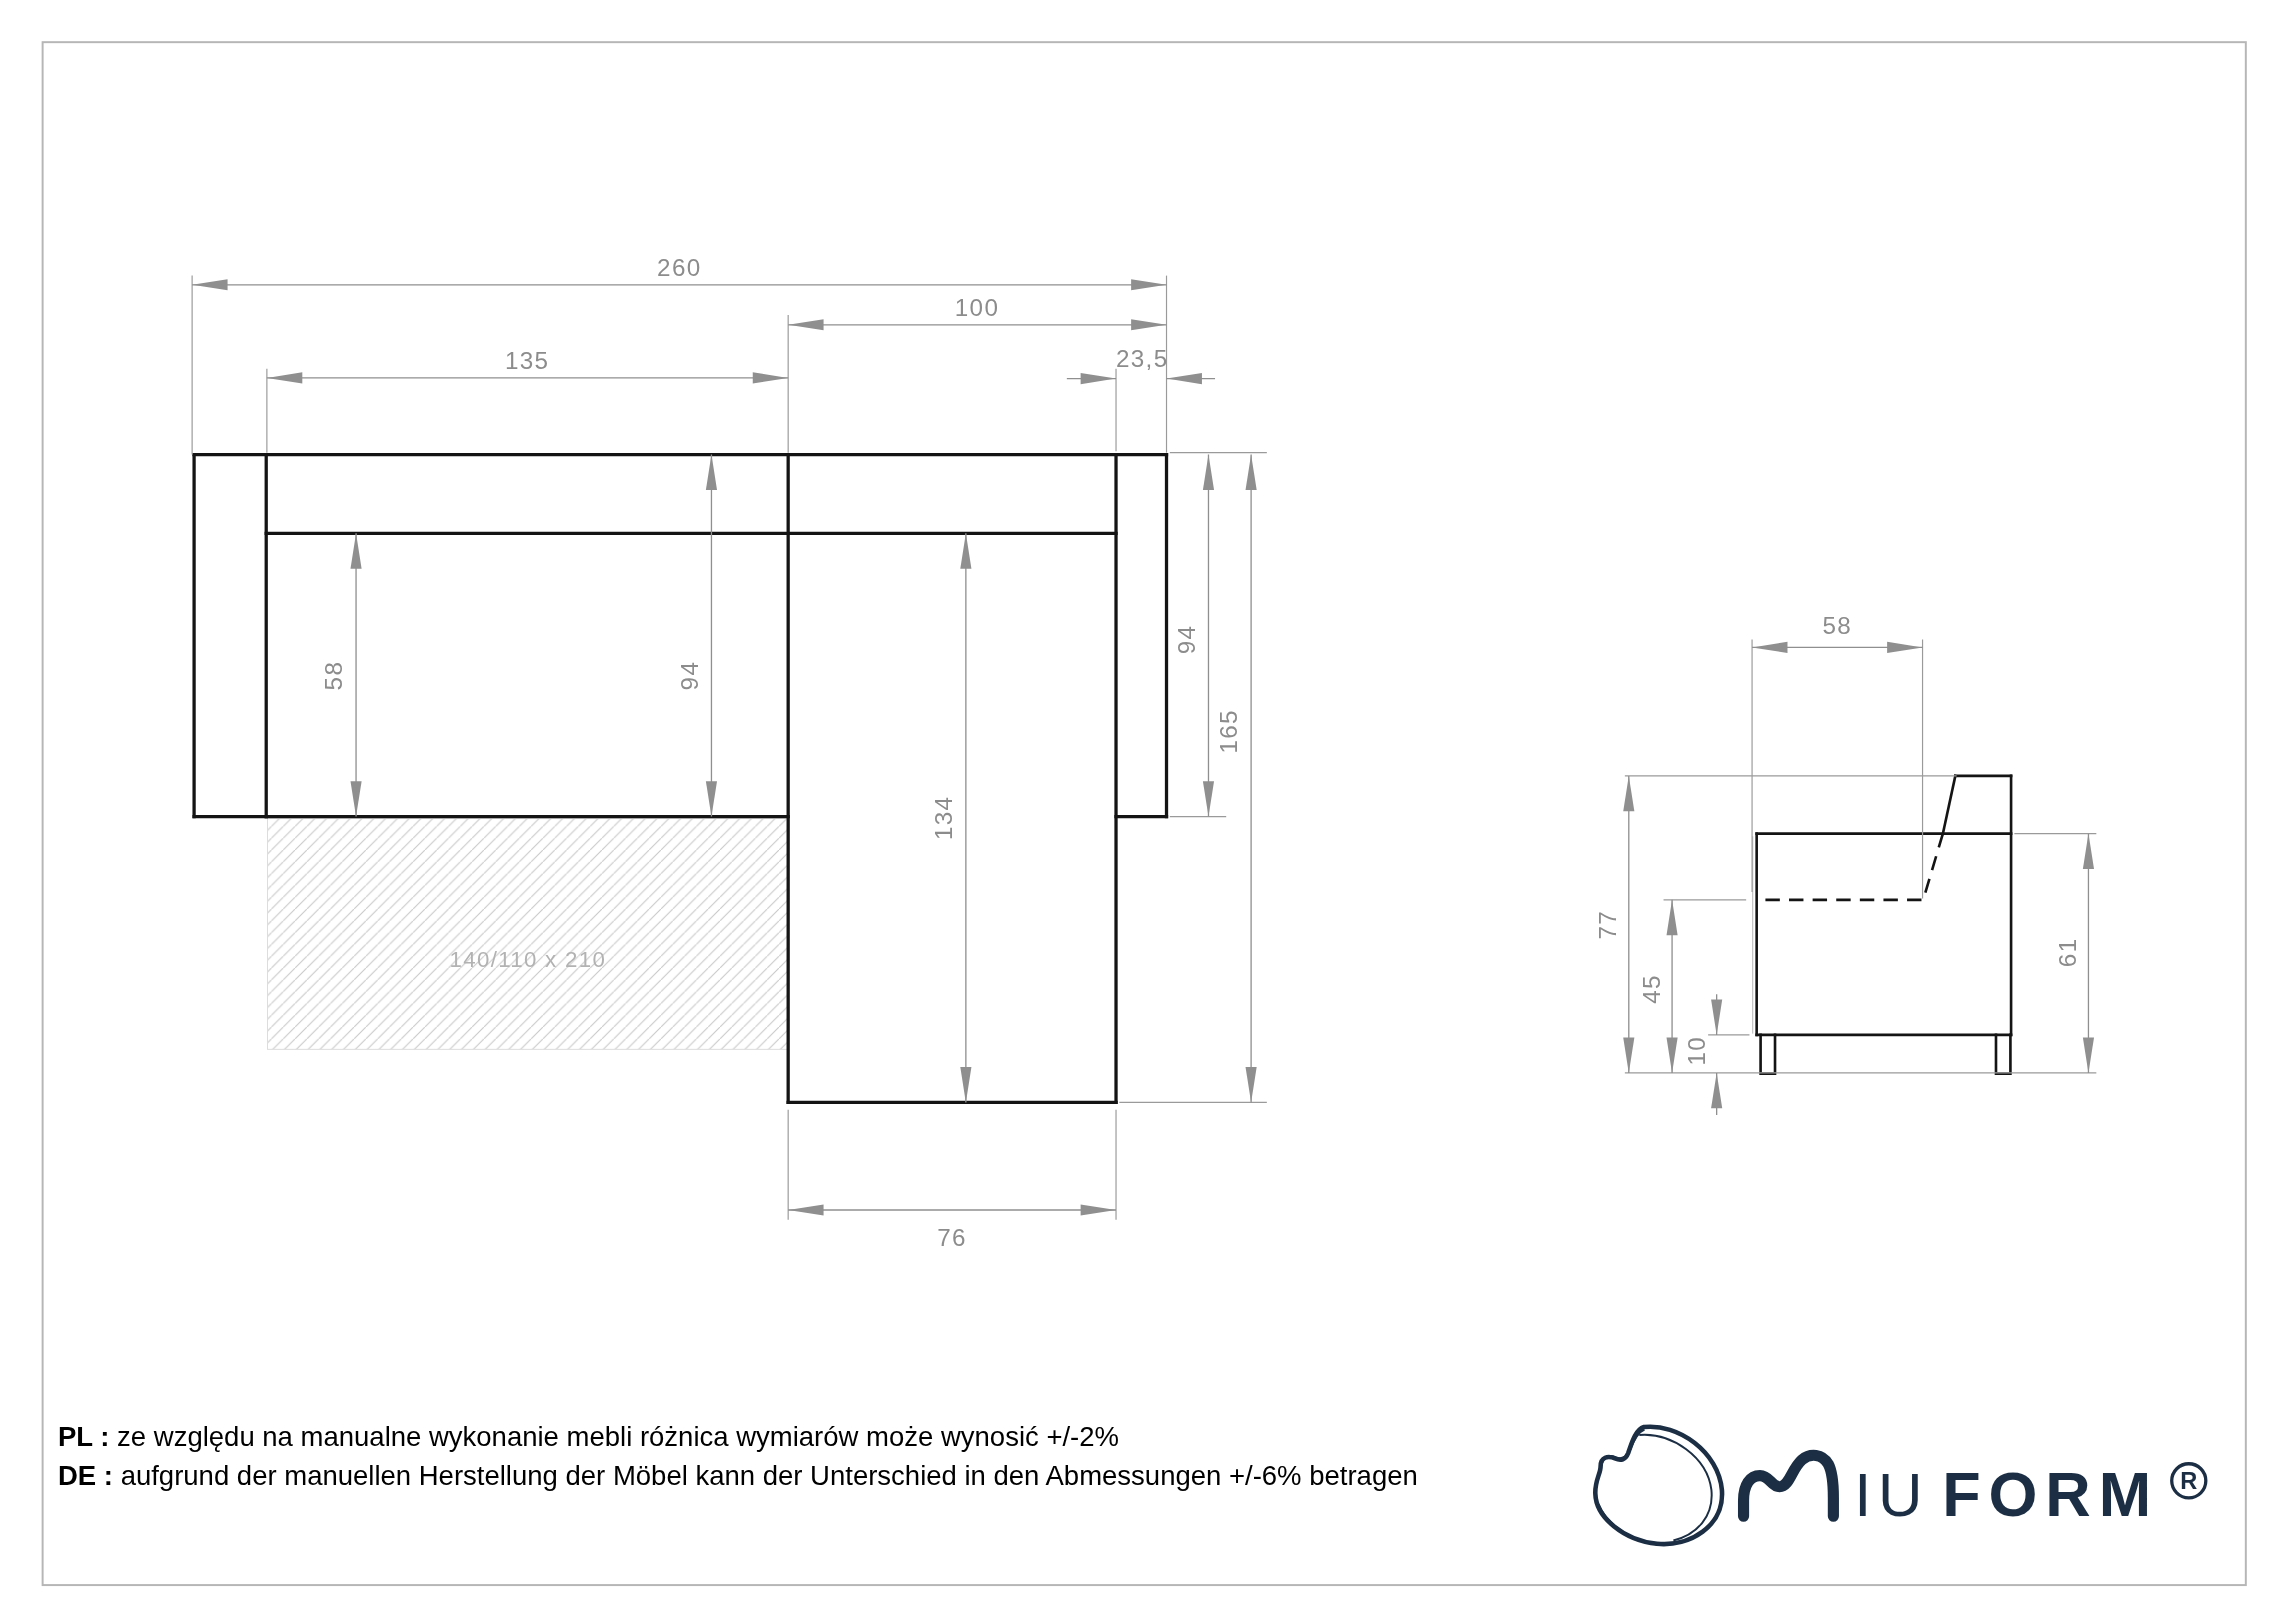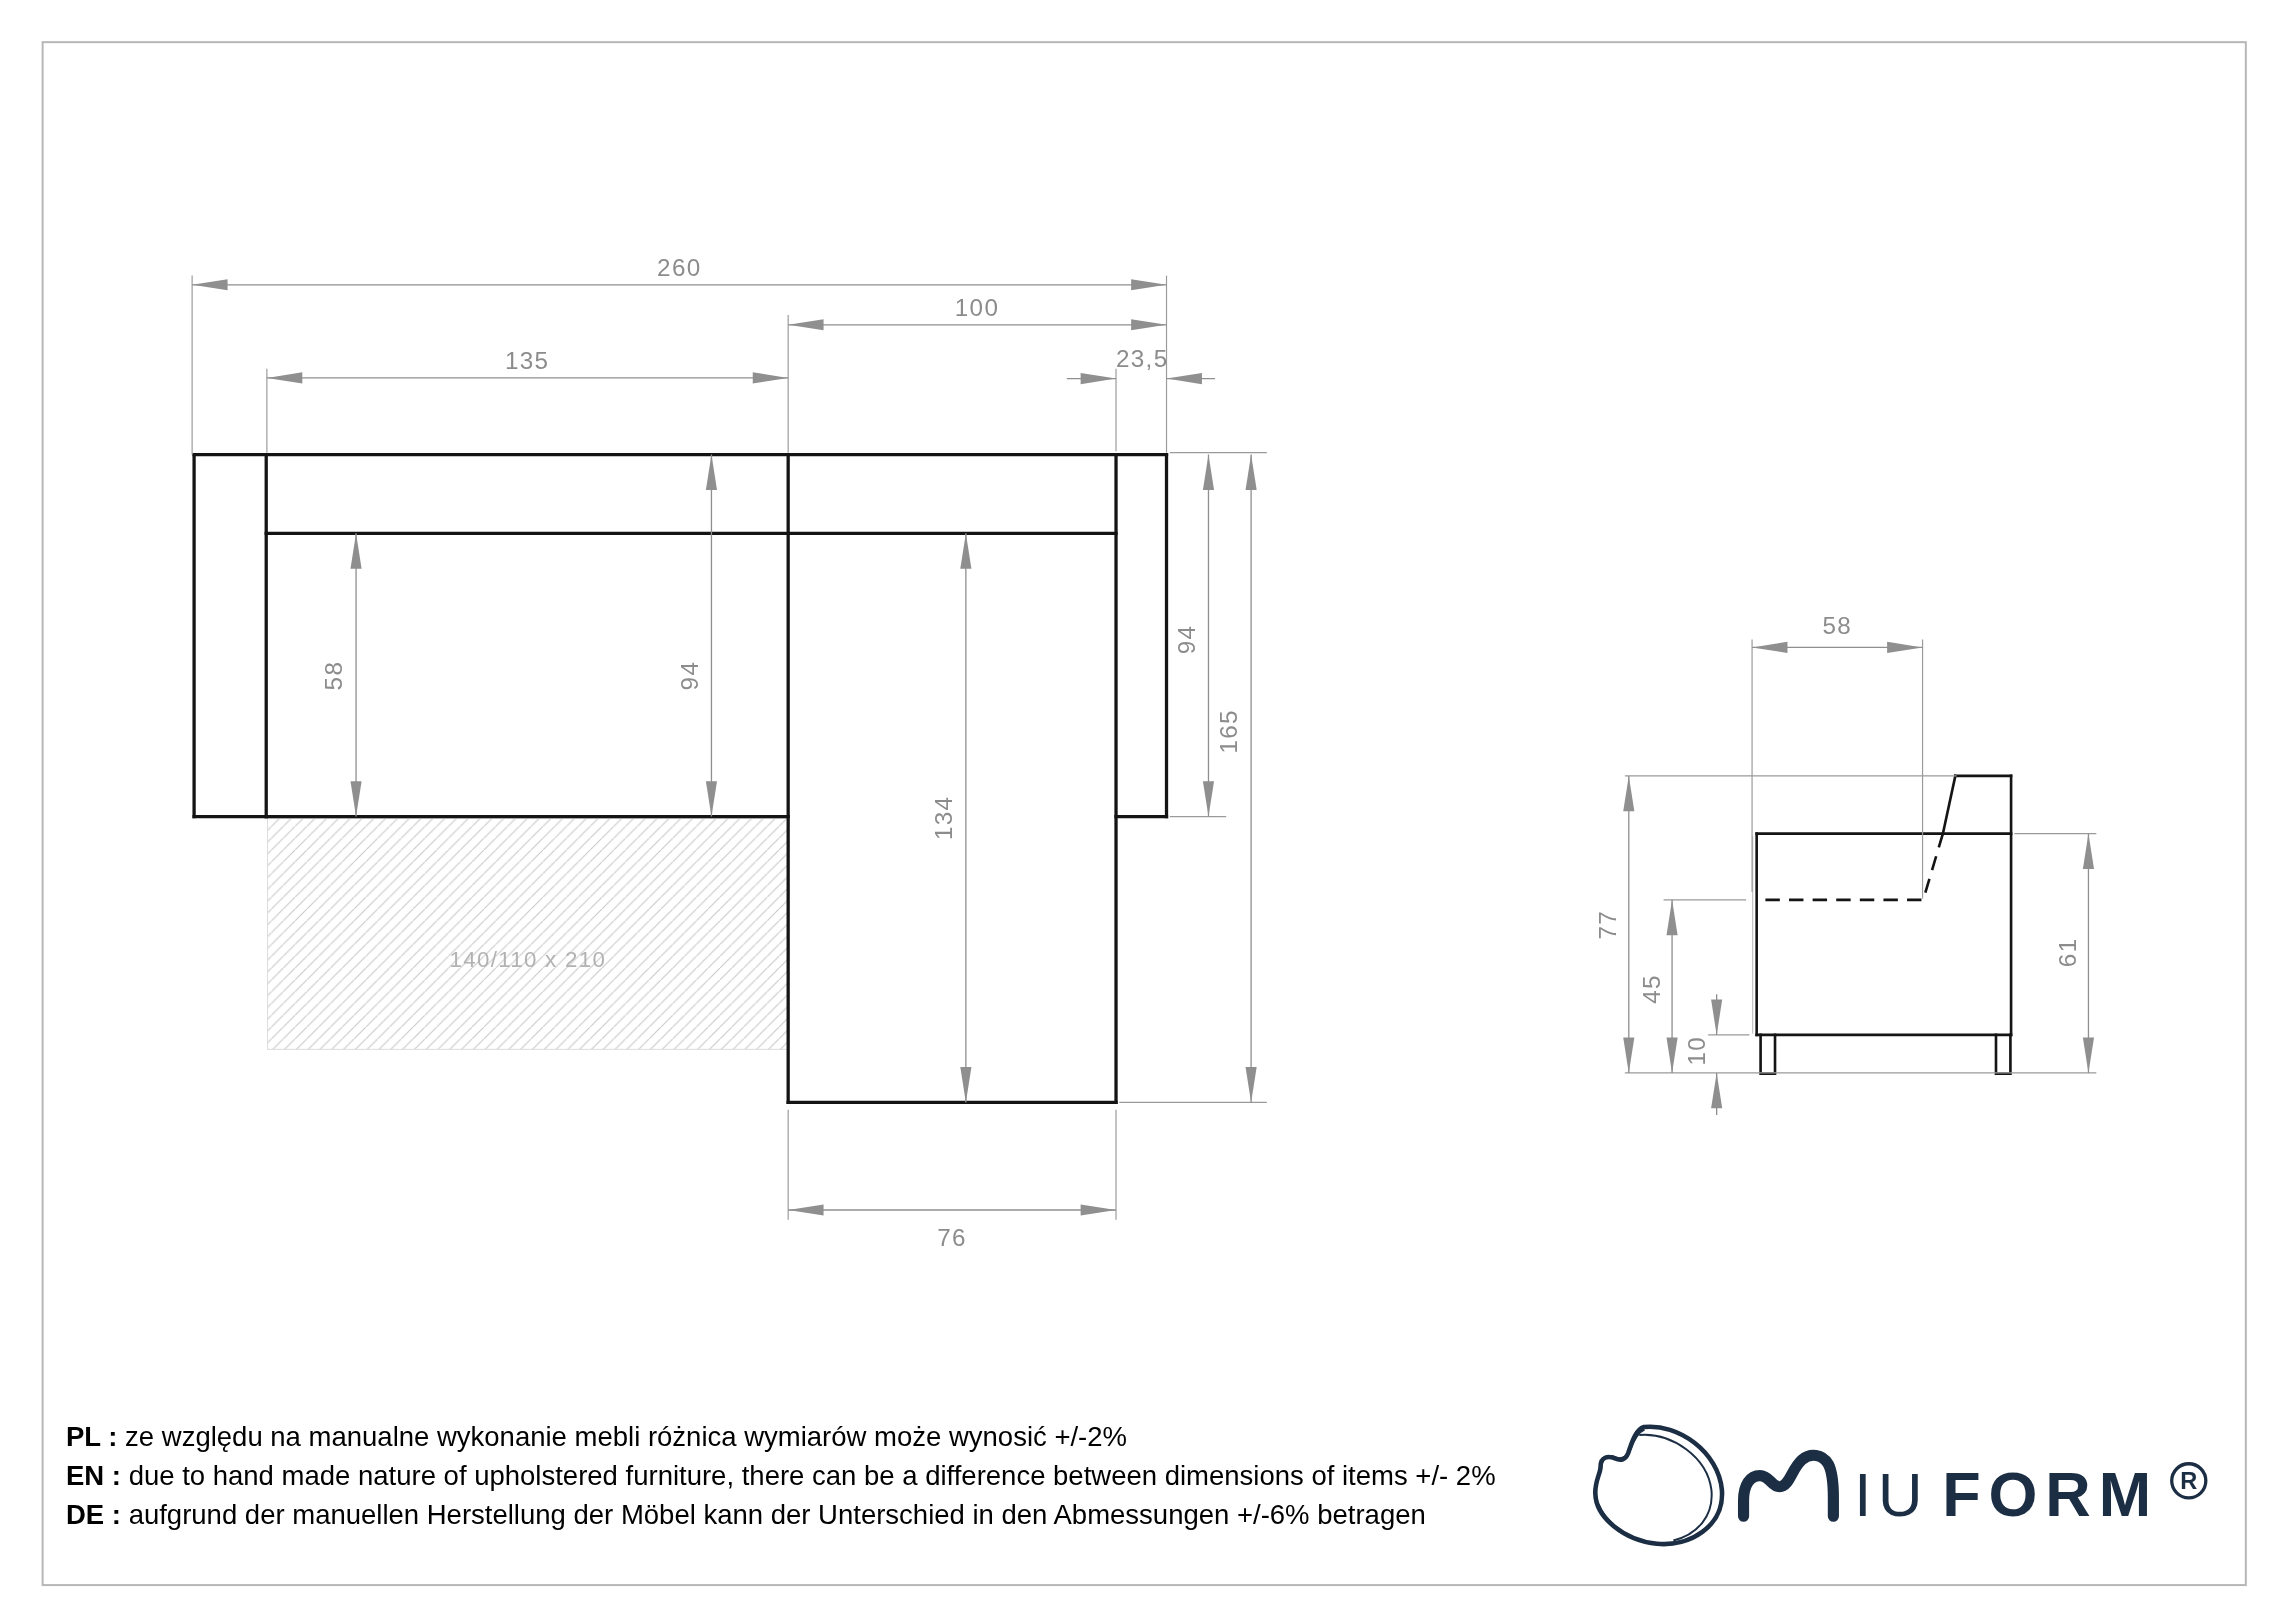--- a/index.html
+++ b/index.html
@@ -7,21 +7,21 @@
   svg{position:absolute;left:0;top:0;}
   .thick{stroke:#141414;stroke-width:5;fill:none;stroke-linecap:square;}
   .thick4{stroke:#141414;stroke-width:4;fill:none;stroke-linecap:square;}
   .dash{stroke:#141414;stroke-width:4;fill:none;stroke-dasharray:22 14;stroke-linecap:butt;}
   .dim{stroke:#8f8f8f;stroke-width:2;fill:none;}
   .ext{stroke:#9a9a9a;stroke-width:1.8;fill:none;}
   .ext-light{stroke:#b5b5b5;stroke-width:1.5;fill:none;}
   .dimtxt{font-family:"Liberation Sans",sans-serif;font-size:37px;fill:#8c8c8c;letter-spacing:2px;}
   .hatchtxt{font-family:"Liberation Sans",sans-serif;font-size:34px;fill:#b2b2b2;letter-spacing:2px;}
   .navyline{stroke:#1b2e44;fill:none;}
-  .notes{position:absolute;left:66px;top:1417px;width:1508px;}
+  .notes{position:absolute;left:58px;top:1417px;width:1508px;}
   .note-line{font-size:27.5px;line-height:39px;color:#000;white-space:nowrap;font-family:"Liberation Sans",sans-serif;}
   .note-line b{font-weight:bold;}
   .logo-bold{font-family:"Liberation Sans",sans-serif;font-weight:bold;font-size:96px;letter-spacing:12px;fill:#1b2e44;}
   .logo-thin{font-family:"Liberation Sans",sans-serif;font-weight:normal;font-size:94px;letter-spacing:10px;fill:#1b2e44;}
   .logo-r{font-family:"Liberation Sans",sans-serif;font-weight:bold;font-size:36px;fill:#1b2e44;}
 </style>
 </head>
 <body>
 
 <div id="stage">
@@ -166,18 +166,17 @@
              C 2794,2243 2796,2262 2796,2284 L2796,2312"></path>
     <text class="logo-thin" x="2828" y="2312">IU</text>
     <text class="logo-bold" x="2962" y="2312">FORM</text>
     <circle cx="3338" cy="2258" r="26" class="navyline" stroke-width="5"></circle>
     <text class="logo-r" x="3338" y="2271" text-anchor="middle">R</text>
   </g>
 </svg>
 
 <div class="notes">
   <div class="note-line"><b>PL :</b> <span>ze względu na manualne wykonanie mebli różnica wymiarów może wynosić +/-2%</span></div>
-  <div class="note-line"><b>EN :</b> <span>due to hand made nature of upholstered furniture, there can be a difference between dimensions of items +/- 2%</span></div>
   <div class="note-line"><b>DE :</b> <span>aufgrund der manuellen Herstellung der Möbel kann der Unterschied in den Abmessungen +/-6% betragen</span></div>
 </div>
 
 </div>
 
 
 </body></html>

